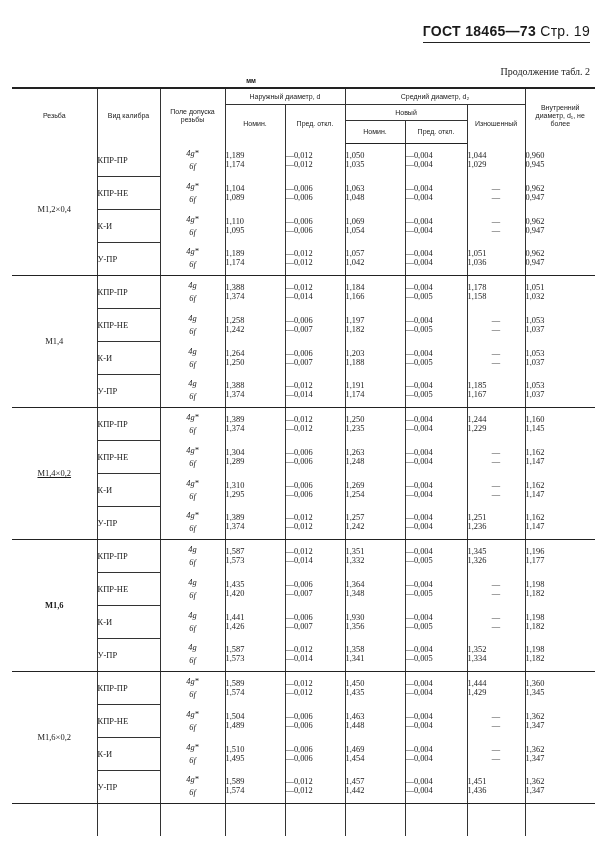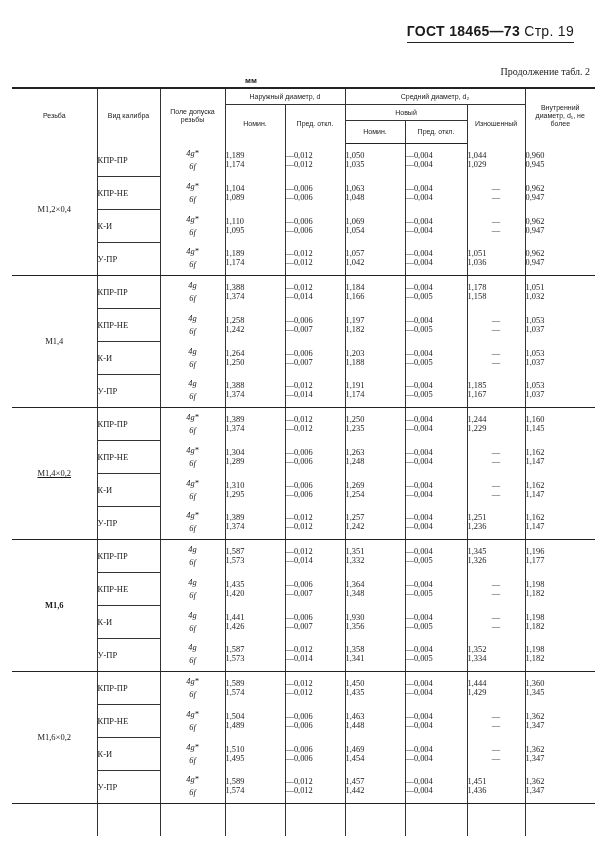--- a/index.html
+++ b/index.html
@@ -1,23 +1,23 @@
 <!DOCTYPE html>
 <html><head>
 <meta charset="utf-8">
 <style>
   html, body { margin:0; padding:0; background:#ffffff; }
   body { width:606px; height:848px; position:relative; overflow:hidden;
          font-family:"Liberation Serif", "DejaVu Serif", serif; color:#1a1a1a; }
-  .page-header { position:absolute; top:22px; right:32px; text-align:center; }
+  .page-header { position:absolute; top:22px; right:16px; text-align:center; }
   .gost-title { font-family:"Liberation Sans", sans-serif; font-weight:bold; font-size:14px; letter-spacing:0.3px;
                 border-bottom:1.5px solid #222; padding-bottom:3px; display:inline-block; }
   .gost-title .pg { font-weight:normal; }
   .continuation { position:absolute; top:66px; right:16px; font-size:10px; }
-  .units { position:absolute; top:76px; left:0; width:502px; text-align:center; font-family:Liberation Sans, sans-serif; font-size:8px; font-weight:bold; }
+  .units { position:absolute; top:76px; left:0; width:502px; text-align:center; font-family:Liberation Mono, monospace; font-size:8px; font-weight:bold; }
   table.spec { position:absolute; top:87px; left:12px; width:583px; border-collapse:collapse; table-layout:fixed; font-size:8.4px; }
   table.spec th, table.spec td { border-left:1px solid #333; border-right:1px solid #333; padding:0; vertical-align:middle; }
   table.spec th:first-child, table.spec td.thread { border-left:none; }
   table.spec tr > *:last-child { border-right:none; }
   table.spec thead { border-top:2px solid #222; }
   table.spec thead tr:last-child th { border-bottom:1.5px solid #222; }
   table.spec th { font-family:"Liberation Sans", sans-serif; font-weight:normal; font-size:7px; line-height:8px; text-align:center; }
   th.sub { border-bottom:1px solid #333; }
   tr.h1 th { height:15px; }
   tr.h2 th { height:15px; }

